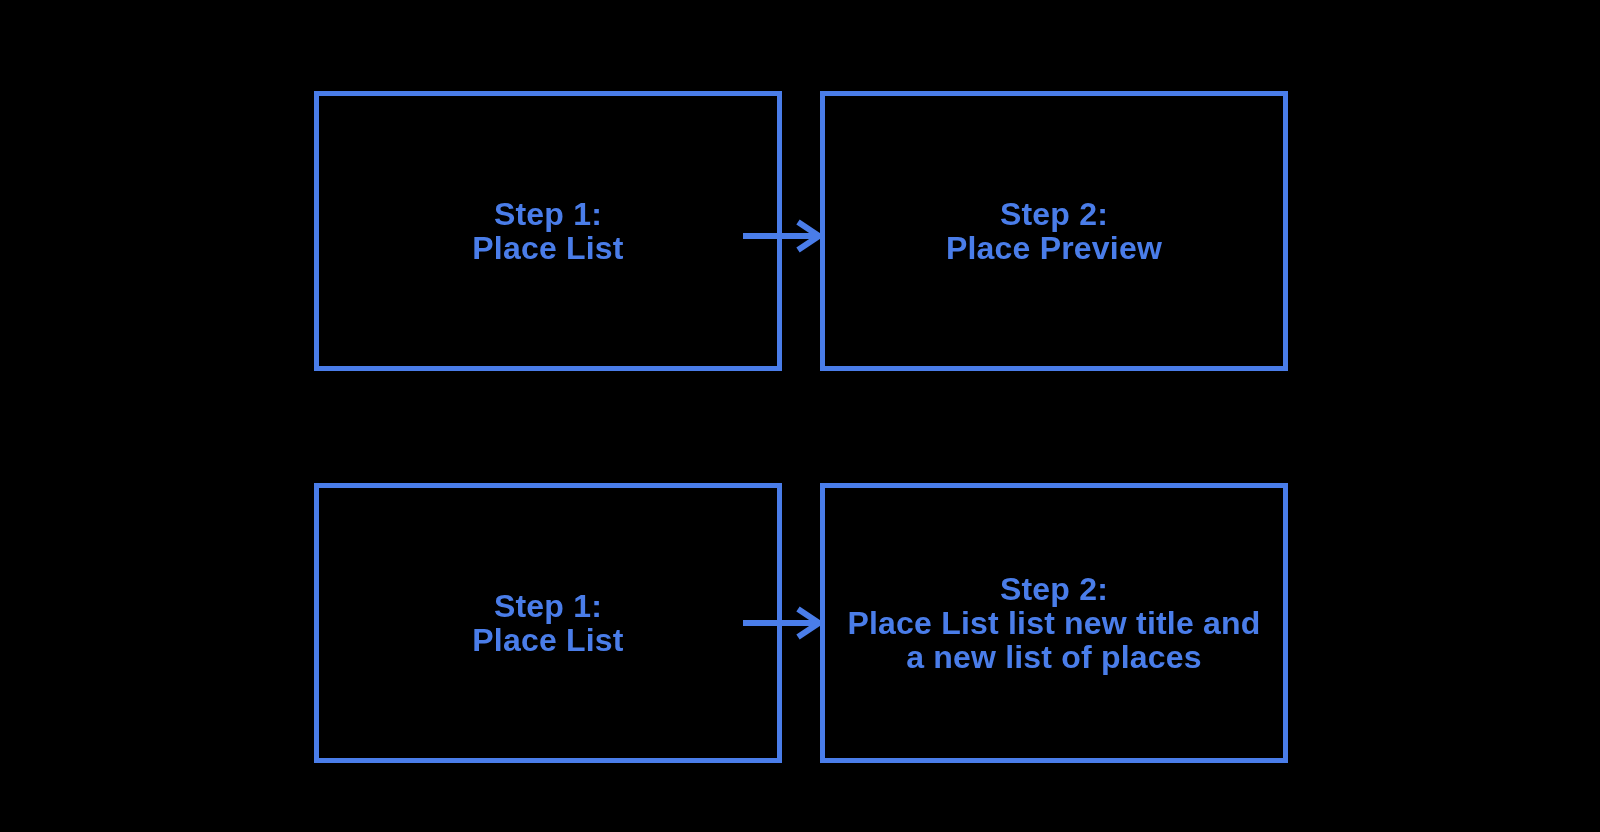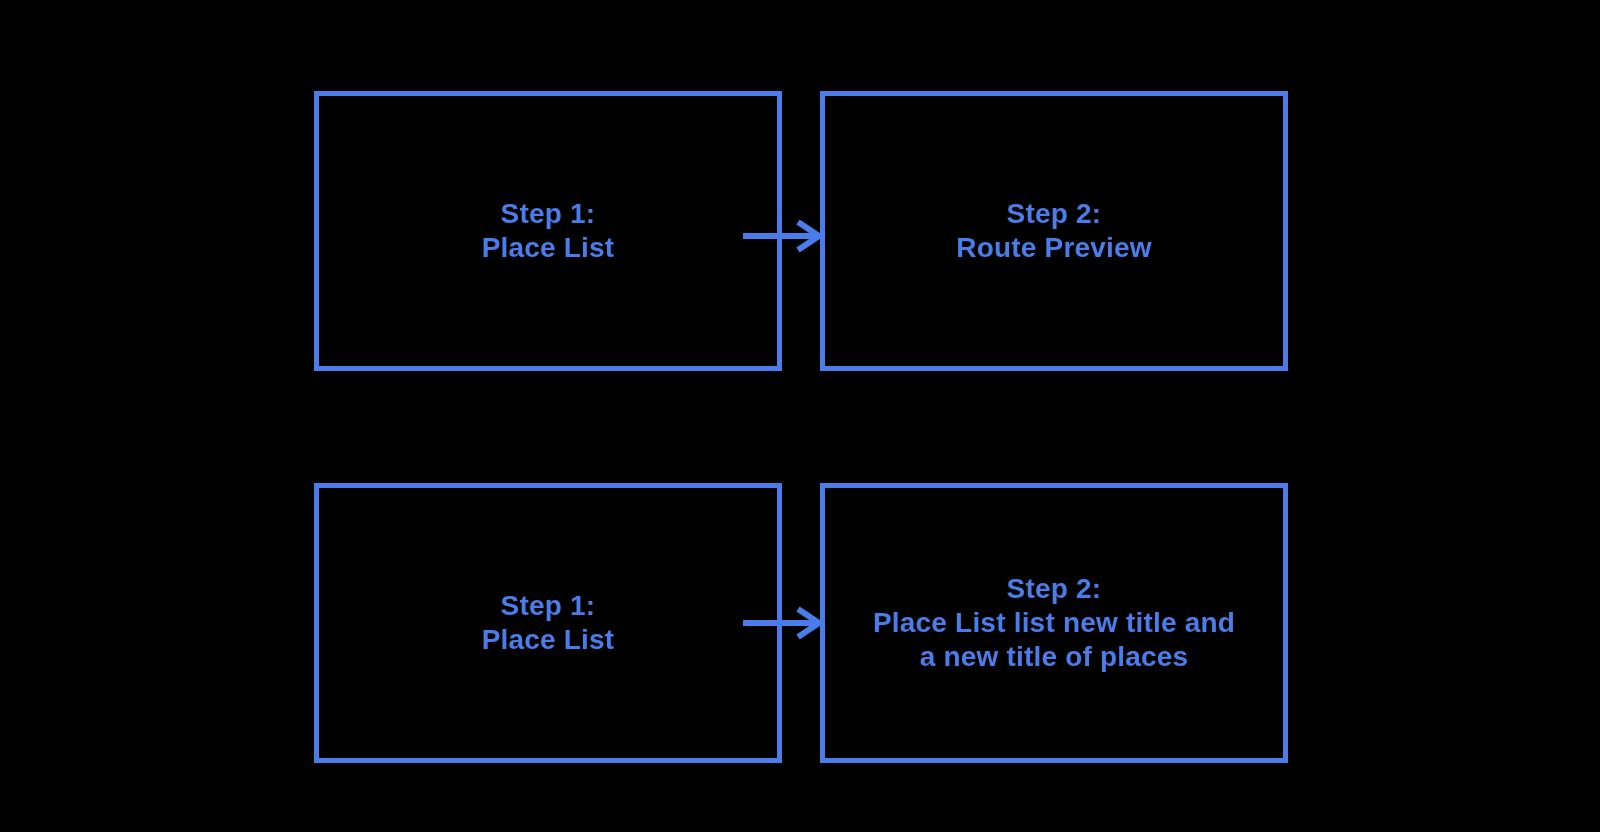--- a/index.html
+++ b/index.html
@@ -23,21 +23,21 @@
     width: 468px;
     height: 280px;
     border: 5px solid var(--accent);
     background: transparent;
     display: flex;
     align-items: center;
     justify-content: center;
   }
   .box-label {
     color: var(--accent);
-    font-size: 28px;
+    font-size: 32px;
     line-height: 34px;
     font-weight: 600;
     text-align: center;
     letter-spacing: 0.2px;
   }
   .box-label .line { display: block; }
   .pos-top-left     { left: 314px; top: 91px;  }
   .pos-top-right    { left: 820px; top: 91px;  }
   .pos-bottom-left  { left: 314px; top: 483px; }
   .pos-bottom-right { left: 820px; top: 483px; }
@@ -62,37 +62,37 @@
   </div>
 
   <svg class="flow-arrow arrow-top" width="92" height="48" viewBox="0 0 92 48" aria-hidden="true">
     <line x1="8" y1="24" x2="80" y2="24" stroke="currentColor" stroke-width="6"></line>
     <polyline points="63,10 84,24 63,38" fill="none" stroke="currentColor" stroke-width="6"></polyline>
   </svg>
 
   <div class="flow-box pos-top-right">
     <div class="box-label">
       <span class="line">Step 2:</span>
-      <span class="line">Route Preview</span>
+      <span class="line">Place Preview</span>
     </div>
   </div>
 
   <div class="flow-box pos-bottom-left">
     <div class="box-label">
       <span class="line">Step 1:</span>
       <span class="line">Place List</span>
     </div>
   </div>
 
   <svg class="flow-arrow arrow-bottom" width="92" height="48" viewBox="0 0 92 48" aria-hidden="true">
     <line x1="8" y1="24" x2="80" y2="24" stroke="currentColor" stroke-width="6"></line>
     <polyline points="63,10 84,24 63,38" fill="none" stroke="currentColor" stroke-width="6"></polyline>
   </svg>
 
   <div class="flow-box pos-bottom-right">
     <div class="box-label">
       <span class="line">Step 2:</span>
       <span class="line">Place List list new title and</span>
-      <span class="line">a new title of places</span>
+      <span class="line">a new list of places</span>
     </div>
   </div>
 
 </div>
 
 </body></html>

